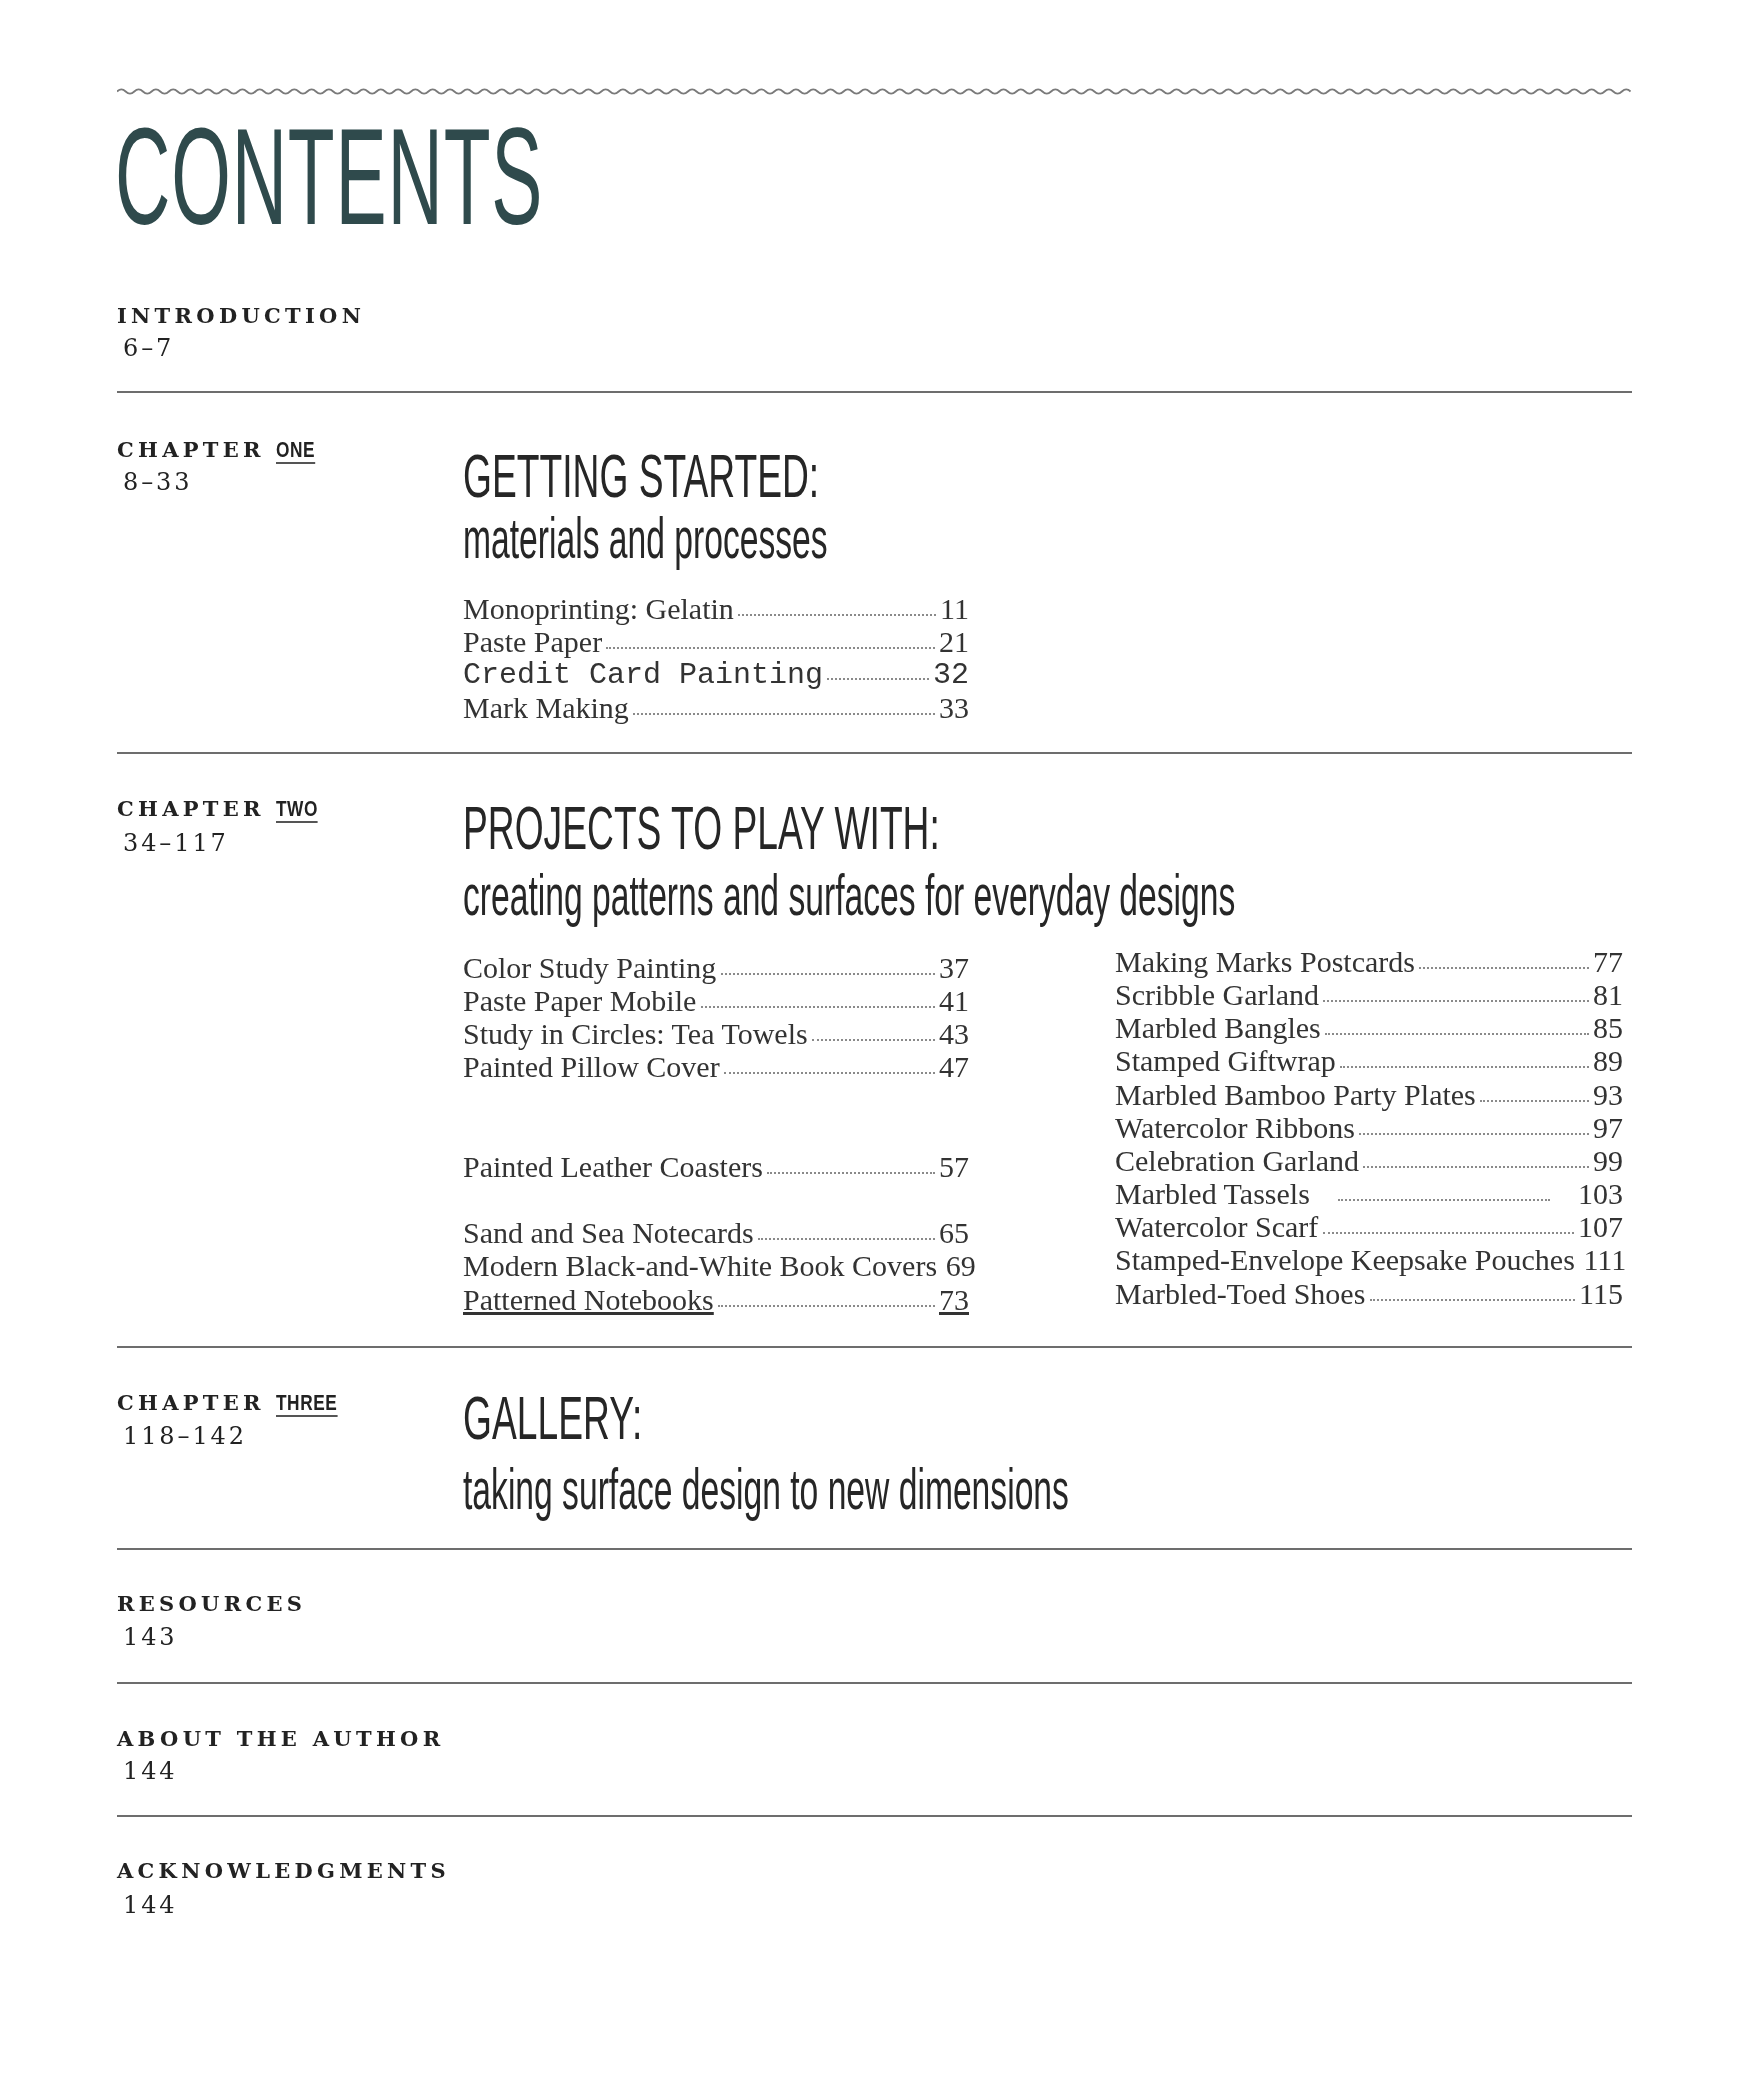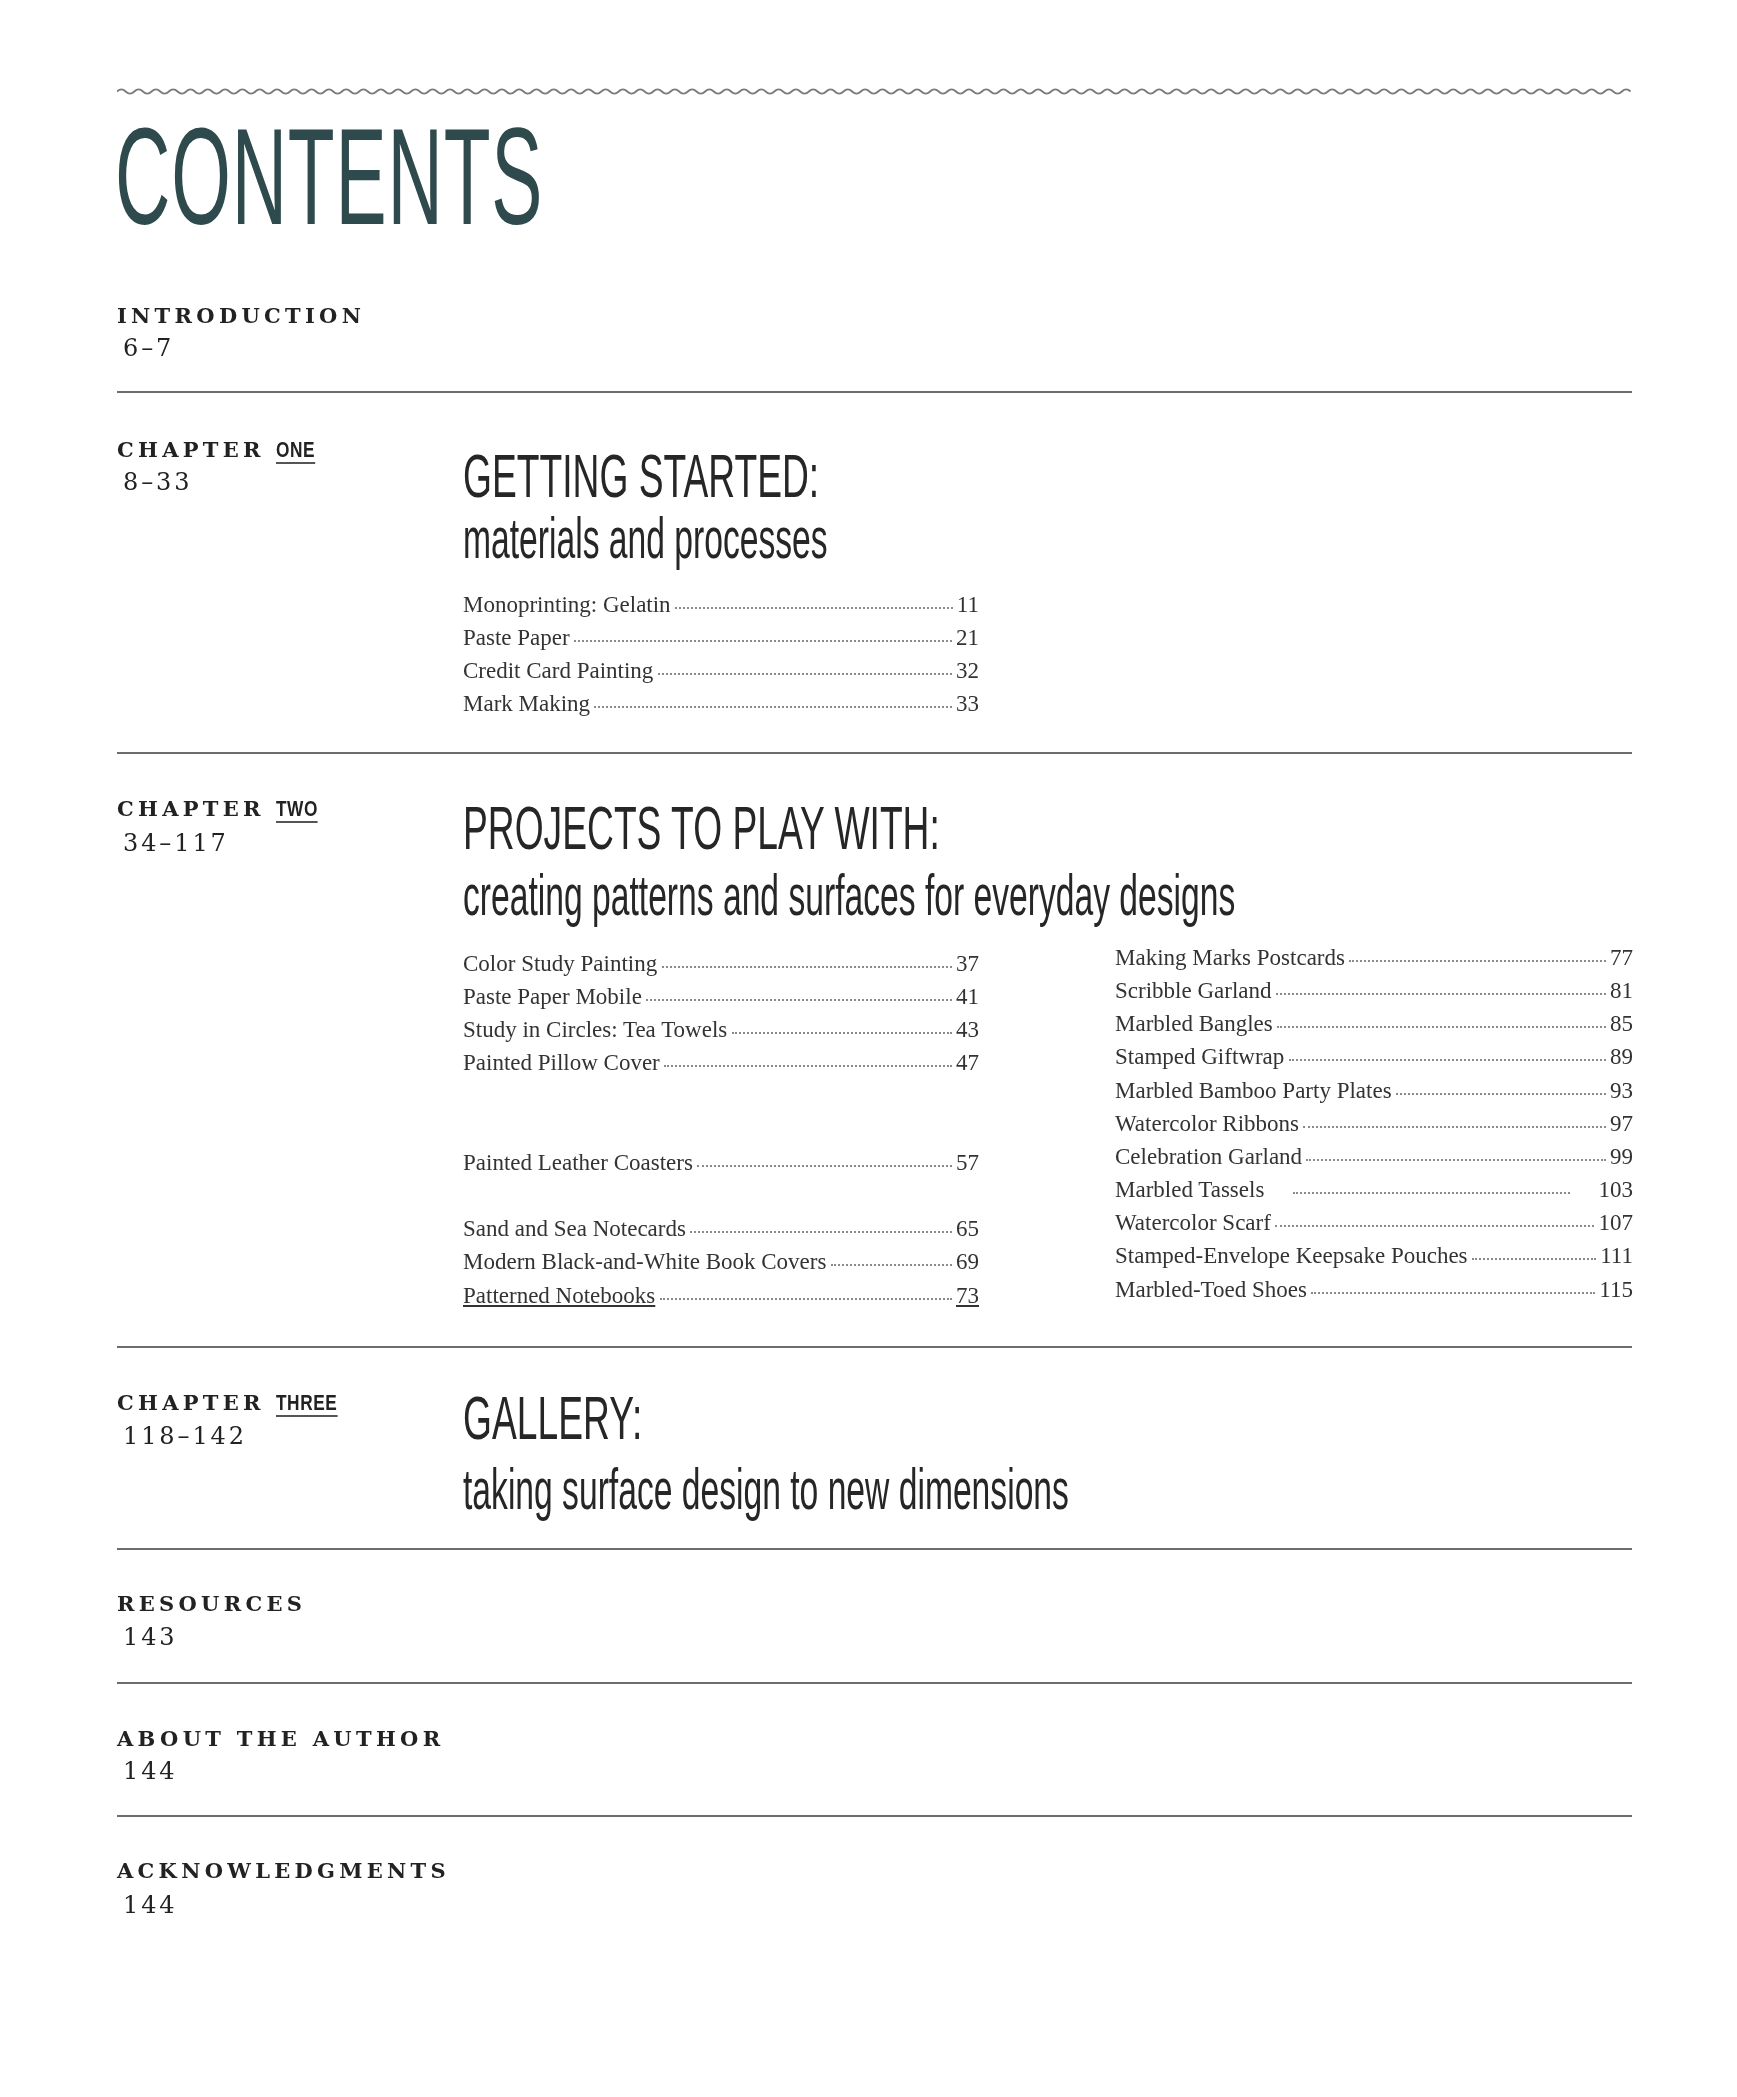--- a/index.html
+++ b/index.html
@@ -30,23 +30,23 @@
   .chap-title {
     font-family: "Liberation Sans", sans-serif; font-size: 62px; line-height: 1; color: #262626;
     transform: scaleX(0.6); transform-origin: left top; white-space: nowrap;
   }
   .chap-sub {
     font-family: "Liberation Sans", sans-serif; font-size: 58px; line-height: 1; color: #262626;
     transform: scaleX(0.58); transform-origin: left top; white-space: nowrap;
   }
   .toc-list { position: absolute; }
   .toc-entry {
-    position: absolute; left: 0; right: 0; height: 29px;
+    position: absolute; left: 0; right: 10px; height: 29px;
     display: flex; align-items: baseline;
-    font-family: "Liberation Serif", serif; font-size: 23px; color: #333; white-space: nowrap;
+    font-family: "Liberation Serif", serif; font-size: 30px; color: #333; white-space: nowrap;
   }
   .toc-entry .label { flex: 0 0 auto; }
   .toc-entry .dots {
     flex: 1 1 auto; overflow: hidden; margin: 0 4.3px;
     border-bottom: 2.9px dotted #8a8a8a; height: 0; position: relative; top: -2.9px;
   }
   .toc-entry .page { flex: 0 0 auto; }
 </style>
 </head>
 <body>
@@ -75,21 +75,21 @@
   <div class="toc-entry" style="top:0px;">
     <span class="label">Monoprinting: Gelatin</span>
     <span class="dots"></span>
     <span class="page">11</span>
   </div>
   <div class="toc-entry" style="top:33px;">
     <span class="label">Paste Paper</span>
     <span class="dots"></span>
     <span class="page">21</span>
   </div>
-  <div class="toc-entry" style="top:66px;">
+  <div class="toc-entry" style="top:66px;font-family:Liberation Mono, monospace;">
     <span class="label">Credit Card Painting</span>
     <span class="dots"></span>
     <span class="page">32</span>
   </div>
   <div class="toc-entry" style="top:99px;">
     <span class="label">Mark Making</span>
     <span class="dots"></span>
     <span class="page">33</span>
   </div>
 </div>

